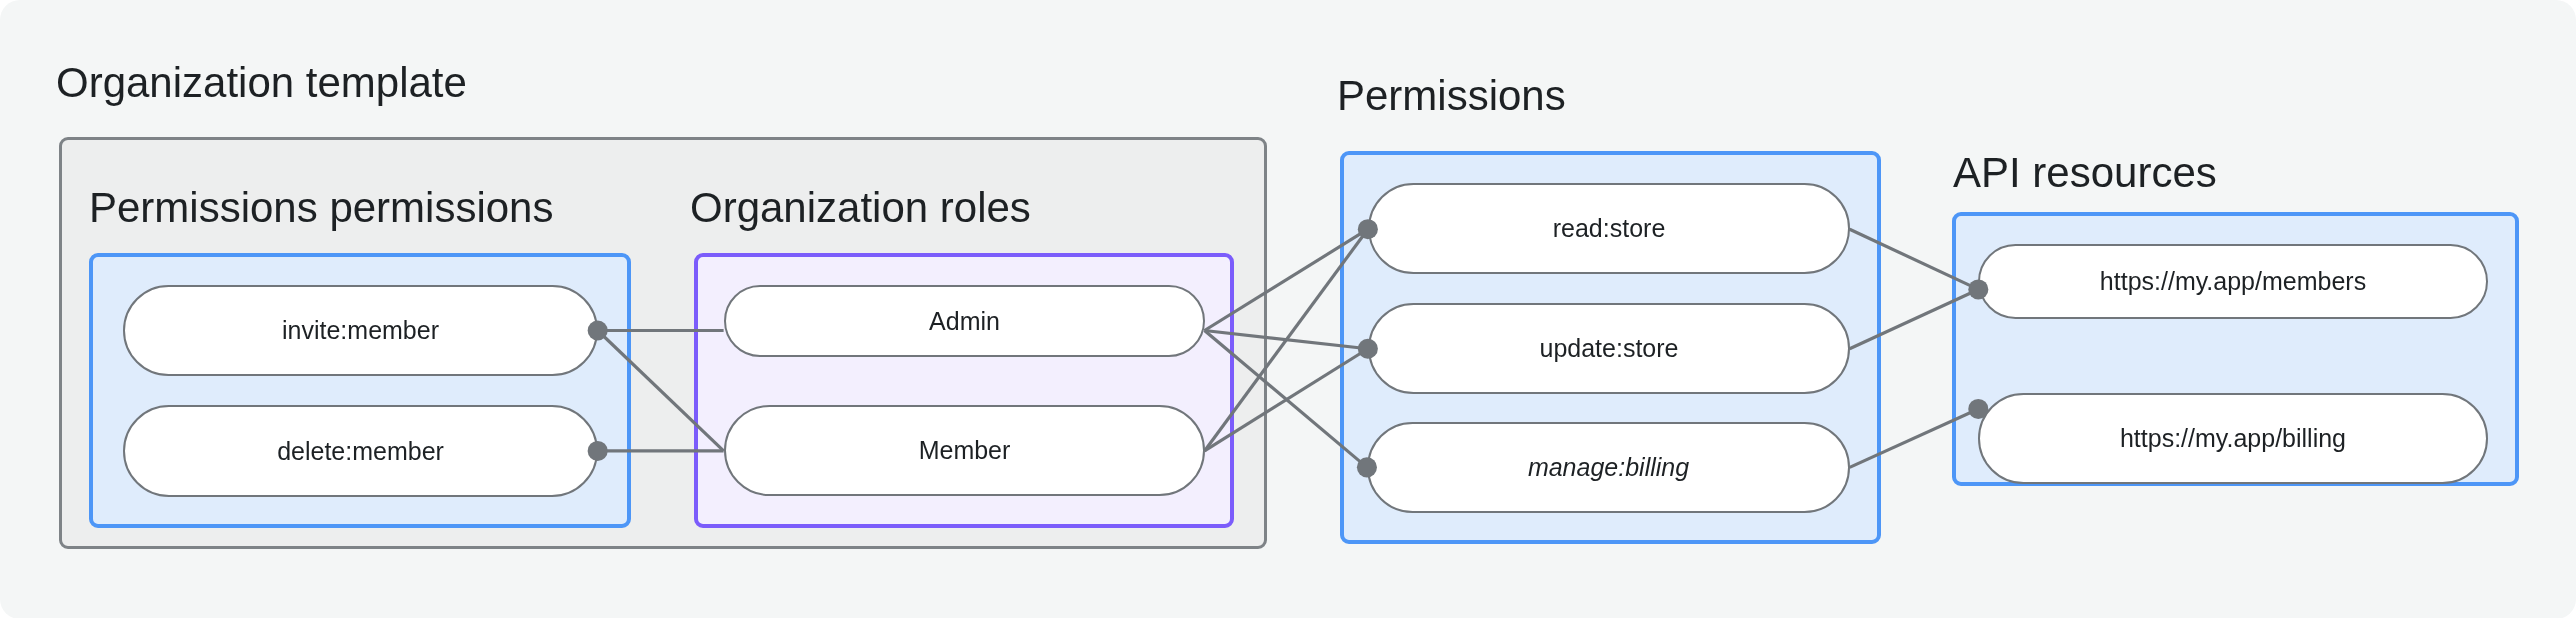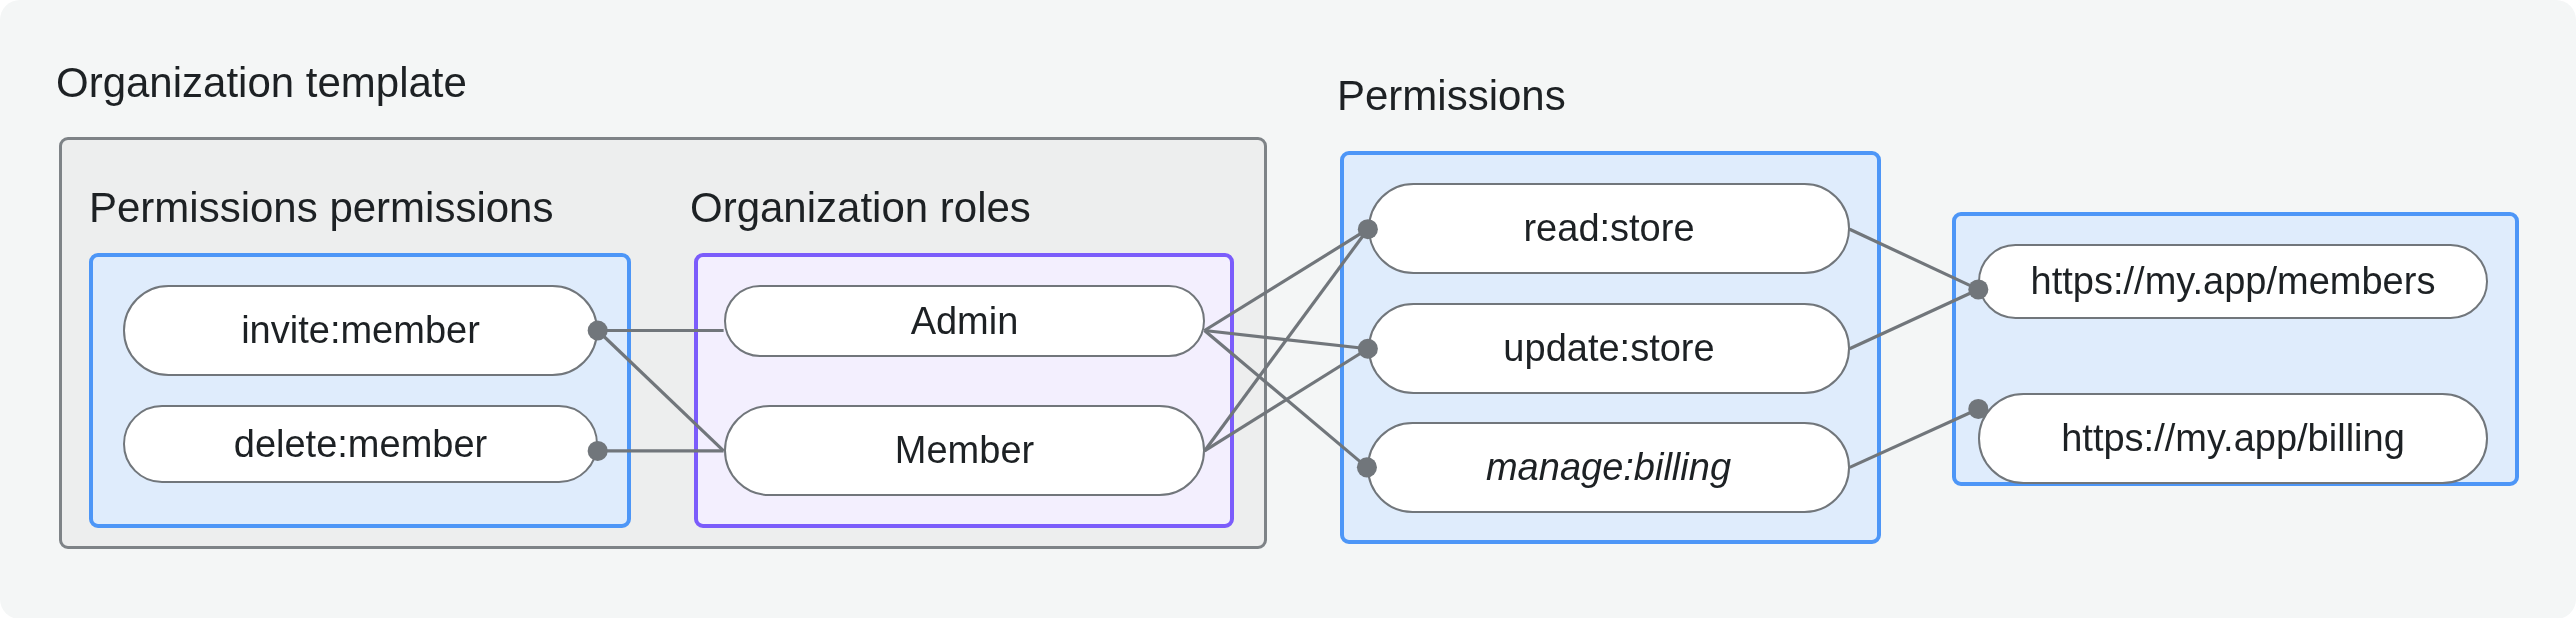--- a/index.html
+++ b/index.html
@@ -26,21 +26,21 @@
   .lbl-template{left:56px;top:58px;}
   .lbl-orgperm{left:89px;top:183px;}
   .lbl-roles{left:690px;top:183px;}
   .lbl-perms{left:1337px;top:71px;}
   .lbl-api{left:1953px;top:148px;}
   svg.layer{position:absolute;left:0;top:0;width:2576px;height:619px;pointer-events:none;}
   .pill{
     position:absolute;box-sizing:border-box;background:#FFFFFF;
     border:2.7px solid var(--node-border);border-radius:912px;
     display:flex;align-items:center;justify-content:center;
-    font-size:38px;white-space:nowrap;color:var(--text);
+    font-size:25px;white-space:nowrap;color:var(--text);
   }
 </style>
 </head>
 <body>
 
 <div class="canvas">
 
   <div class="box box-outer"></div>
   <div class="box box-blue box-orgperm"></div>
   <div class="box box-purple box-roles"></div>
@@ -56,21 +56,21 @@
       <line x1="1320" y1="362" x2="1498" y2="512" stroke="#71767B" stroke-width="3.5"></line>
       <line x1="1320" y1="494" x2="1499" y2="251" stroke="#71767B" stroke-width="3.5"></line>
       <line x1="1320" y1="494" x2="1499" y2="382" stroke="#71767B" stroke-width="3.5"></line>
       <line x1="2027" y1="251" x2="2168" y2="317" stroke="#71767B" stroke-width="3.5"></line>
       <line x1="2027" y1="382" x2="2168" y2="317" stroke="#71767B" stroke-width="3.5"></line>
       <line x1="2027" y1="512" x2="2168" y2="448" stroke="#71767B" stroke-width="3.5"></line>
     </svg>
 
   <div id="pill-layer">
       <div class="pill" style="left: 123px; top: 285px; width: 475px; height: 91px;">invite:member</div>
-      <div class="pill" style="left: 123px; top: 405px; width: 475px; height: 78px;">delete:member</div>
+      <div class="pill" style="left: 123px; top: 405px; width: 475px; height: 92px;">delete:member</div>
       <div class="pill" style="left: 724px; top: 285px; width: 481px; height: 72px;">Admin</div>
       <div class="pill" style="left: 724px; top: 405px; width: 481px; height: 91px;">Member</div>
       <div class="pill" style="left: 1368px; top: 183px; width: 482px; height: 91px;">read:store</div>
       <div class="pill" style="left: 1368px; top: 303px; width: 482px; height: 91px;">update:store</div>
       <div class="pill" style="left: 1367px; top: 422px; width: 483px; height: 91px; font-style: italic;">manage:billing</div>
       <div class="pill" style="left: 1978px; top: 244px; width: 510px; height: 75px;">https://my.app/members</div>
       <div class="pill" style="left: 1978px; top: 363px; width: 510px; height: 91px; margin-top: 30px;">https://my.app/billing</div>
     </div>
 
   <svg class="layer" id="dot-layer" viewBox="0 0 2823 678" width="2576" height="619">
@@ -80,15 +80,16 @@
       <circle cx="1499" cy="382" r="11" fill="#71767B"></circle>
       <circle cx="1498" cy="512" r="11" fill="#71767B"></circle>
       <circle cx="2168" cy="317" r="11" fill="#71767B"></circle>
       <circle cx="2168" cy="448" r="11" fill="#71767B"></circle>
     </svg>
 
   <div class="lbl lbl-template">Organization template</div>
   <div class="lbl lbl-orgperm">Permissions permissions</div>
   <div class="lbl lbl-perms">Permissions</div>
   <div class="lbl lbl-roles">Organization roles</div>
+  <div class="lbl lbl-api">API resources</div>
 
 </div>
 
 
 </body></html>

